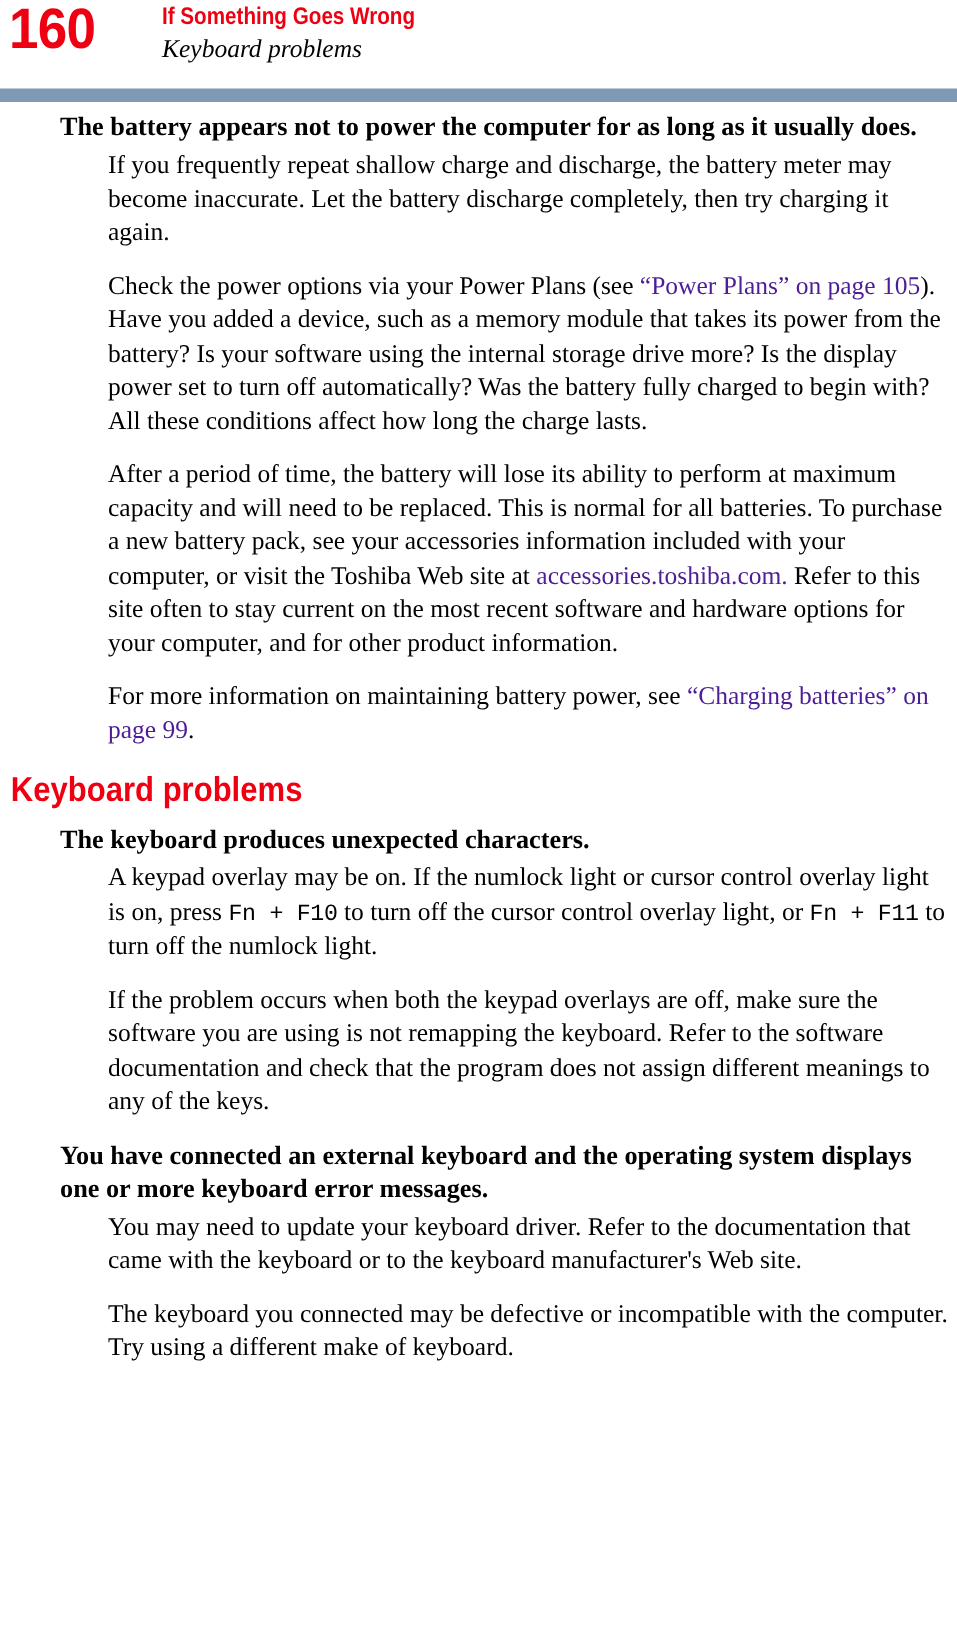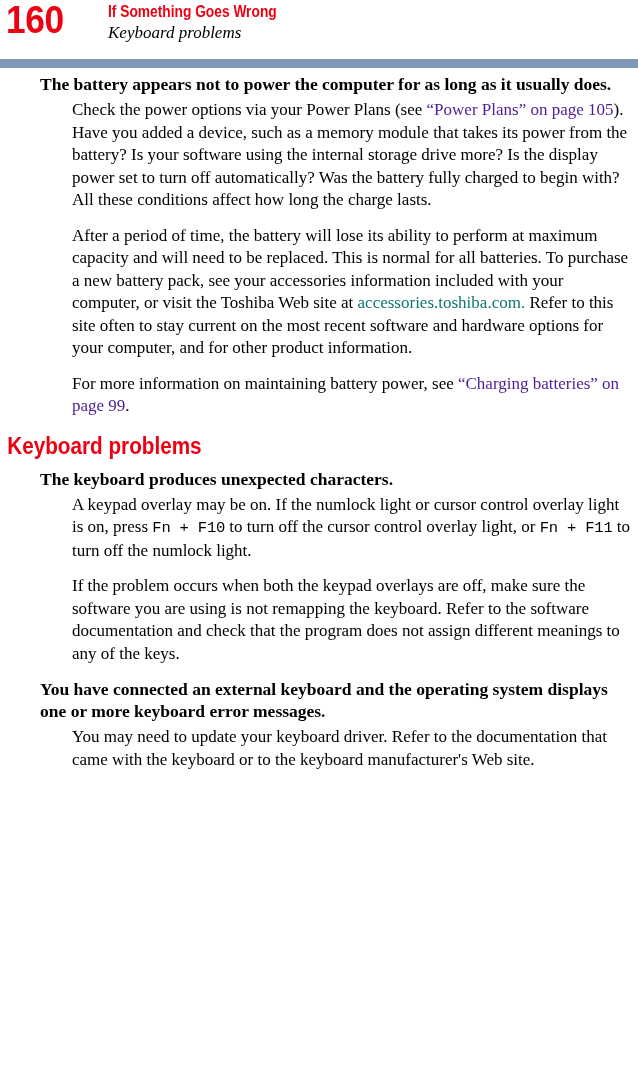--- a/index.html
+++ b/index.html
@@ -110,21 +110,21 @@
     transform: scaleX(0.9);
     transform-origin: left center;
   }
 
   
   .xref {
     color: #4c1d95;
     text-decoration: none;
   }
   .weblink {
-    color: #0f766e;
+    color: #4c1d95;
     text-decoration: none;
   }
 
   
   .keyname {
     font-family: Liberation Mono, monospace;
     font-size: 15.5px;
     letter-spacing: -0.2px;
   }
 </style>
@@ -137,20 +137,21 @@
     <div class="header-title">If Something Goes Wrong</div>
     <div class="header-subtitle">Keyboard problems</div>
   </div>
   <div class="header-rule"></div>
 </div>
 
 <div class="content">
 
   <p class="problem">The battery appears not to power the computer for as long as it usually does.</p>
 
+  <p class="para">If you frequently repeat shallow charge and discharge, the battery meter may become inaccurate. Let the battery discharge completely, then try charging it again.</p>
 
   <p class="para">
     <span>Check the power options via your Power Plans (see </span><a class="xref" href="#">“Power Plans” on page 105</a><span>). Have you added a device, such as a memory module that takes its power from the battery? Is your software using the internal storage drive more? Is the display power set to turn off automatically? Was the battery fully charged to begin with? All these conditions affect how long the charge lasts.</span>
   </p>
 
   <p class="para">
     <span>After a period of time, the battery will lose its ability to perform at maximum capacity and will need to be replaced. This is normal for all batteries. To purchase a new battery pack, see your accessories information included with your computer, or visit the Toshiba Web site at </span><a class="weblink" href="#">accessories.toshiba.com.</a><span> Refer to this site often to stay current on the most recent software and hardware options for your computer, and for other product information.</span>
   </p>
 
   <p class="para">
@@ -165,14 +166,15 @@
   <p class="para">
     <span>A keypad overlay may be on. If the numlock light or cursor control overlay light is on, press </span><span class="keyname">Fn + F10</span><span> to turn off the cursor control overlay light, or </span><span class="keyname">Fn + F11</span><span> to turn off the numlock light.</span>
   </p>
 
   <p class="para">If the problem occurs when both the keypad overlays are off, make sure the software you are using is not remapping the keyboard. Refer to the software documentation and check that the program does not assign different meanings to any of the keys.</p>
 
   <p class="problem">You have connected an external keyboard and the operating system displays one or more keyboard error messages.</p>
 
   <p class="para">You may need to update your keyboard driver. Refer to the documentation that came with the keyboard or to the keyboard manufacturer's Web site.</p>
 
+  <p class="para">The keyboard you connected may be defective or incompatible with the computer. Try using a different make of keyboard.</p>
 
 </div>
 
 </body></html>

